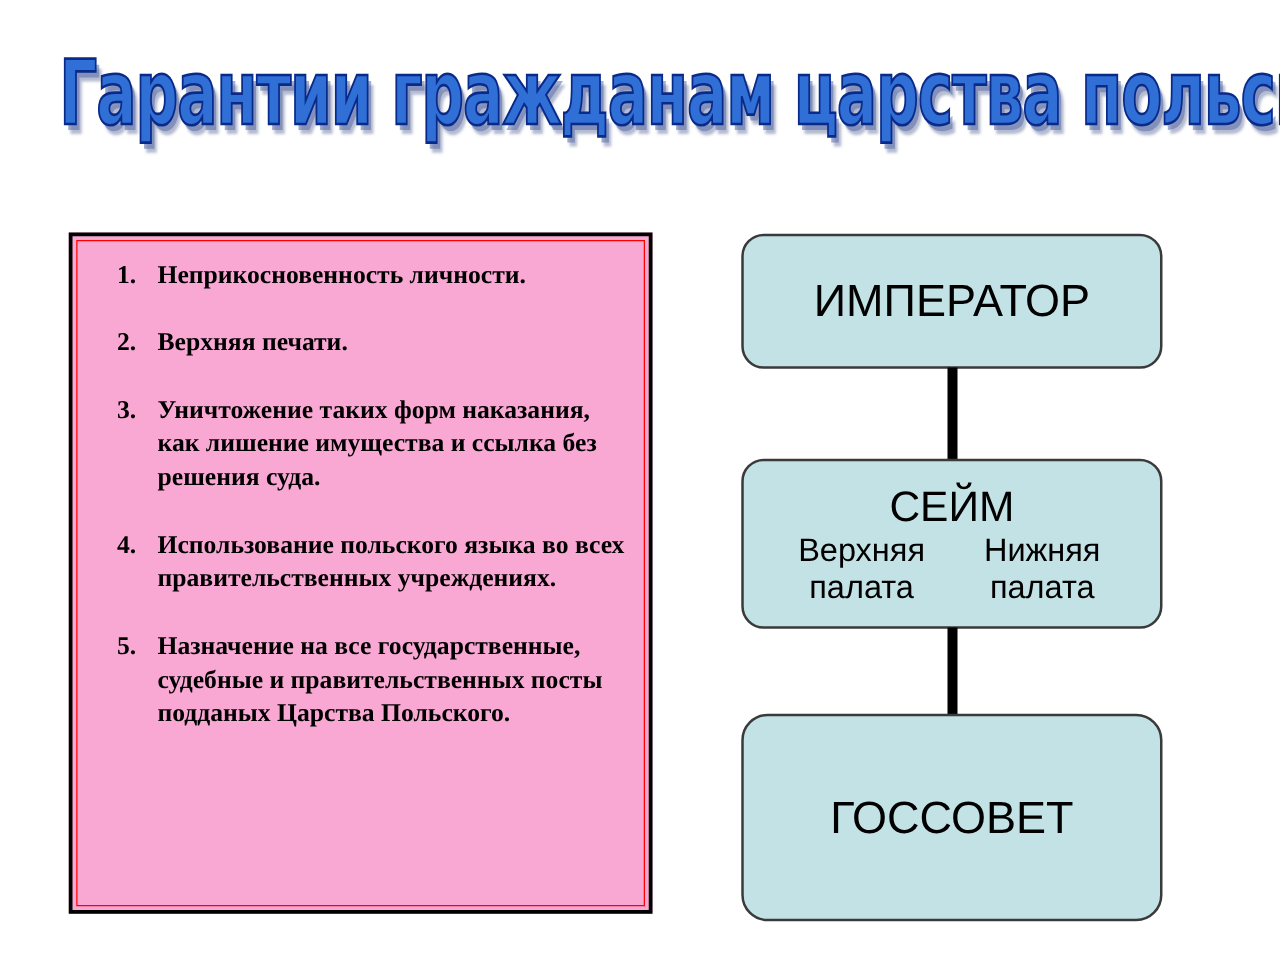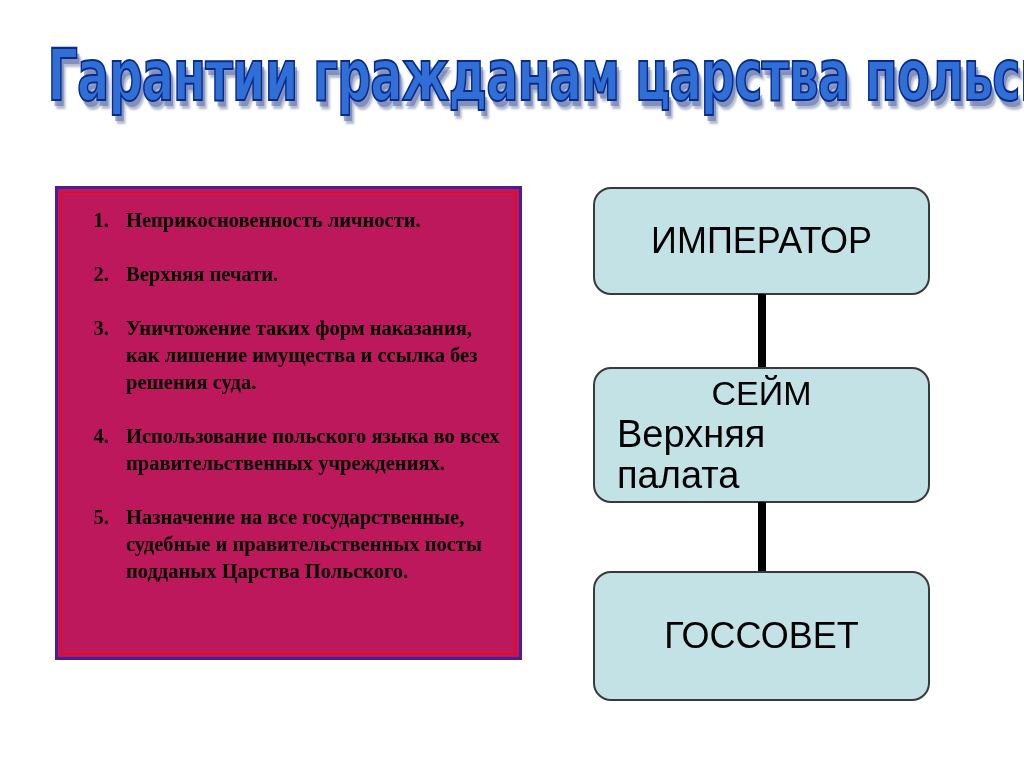--- a/index.html
+++ b/index.html
@@ -34,23 +34,23 @@
     transform-origin: center top;
     letter-spacing: -1px;
   }
 
   
   .guarantees-box {
     position: absolute;
     left: 55px;
     top: 186px;
     width: 467px;
-    height: 474px;
-    border: 3px solid #4c1d95;
-    background: #be185d;
+    height: 545px;
+    border: 3px solid #000000;
+    background: #f9a8d4;
   }
   .guarantees-box-inner {
     position: absolute;
     inset: 3px;
     border: 1.5px solid #ff0000;
     padding: 14px 14px 10px 8px;
   }
   .guarantees-list {
     list-style-position: outside;
     padding-left: 44px;
@@ -78,31 +78,32 @@
     display: flex;
     flex-direction: column;
     align-items: center;
     justify-content: center;
     color: #000000;
     font-family: "Liberation Sans", sans-serif;
   }
   .node-label { font-size: 36px; line-height: 1.1; }
   .node-emperor { height: 108px; }
   .node-sejm { height: 136px; padding: 4px 10px; }
-  .node-council { height: 130px; }
+  .node-council { height: 166px; border-radius: 21px; }
   .sejm-title { font-size: 34px; line-height: 1.15; }
   .chambers {
     display: flex;
     justify-content: space-between;
     width: 100%;
     padding: 0 12px;
   }
   .chamber {
     width: 145px;
-    font-size: 38px;
+    text-align: center;
+    font-size: 26px;
     line-height: 1.08;
   }
   .connector {
     width: 8px;
     background: #000000;
     margin: -1px auto;
   }
   .connector-1 { height: 74px; }
   .connector-2 { height: 70px; }
 </style>
@@ -130,20 +131,21 @@
   <div class="node node-emperor">
     <span class="node-label">ИМПЕРАТОР</span>
   </div>
 
   <div class="connector connector-1"></div>
 
   <div class="node node-sejm">
     <span class="sejm-title">СЕЙМ</span>
     <div class="chambers">
       <span class="chamber">Верхняя палата</span>
+      <span class="chamber">Нижняя палата</span>
     </div>
   </div>
 
   <div class="connector connector-2"></div>
 
   <div class="node node-council">
     <span class="node-label">ГОССОВЕТ</span>
   </div>
 
 </div>

